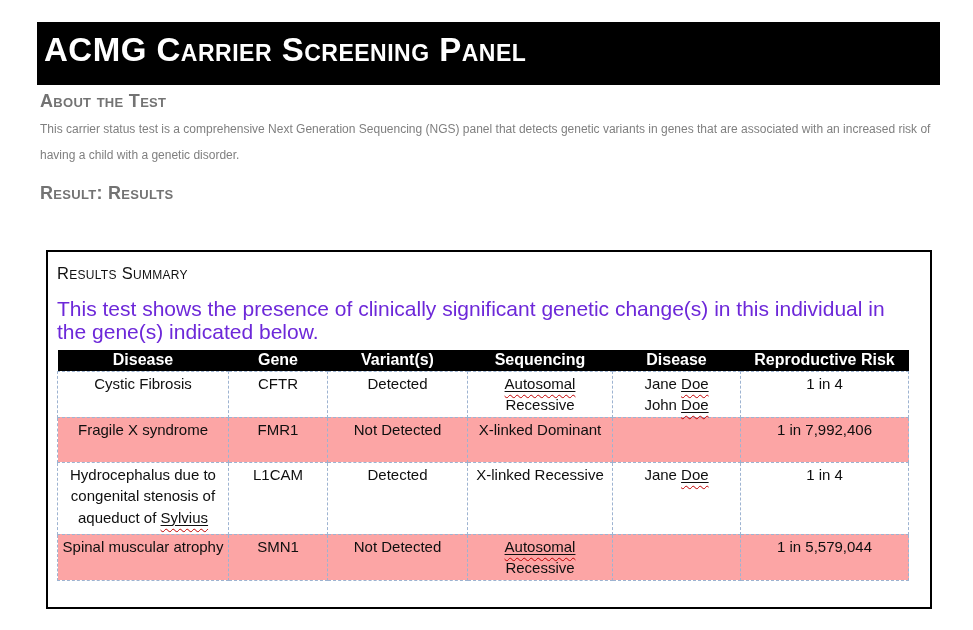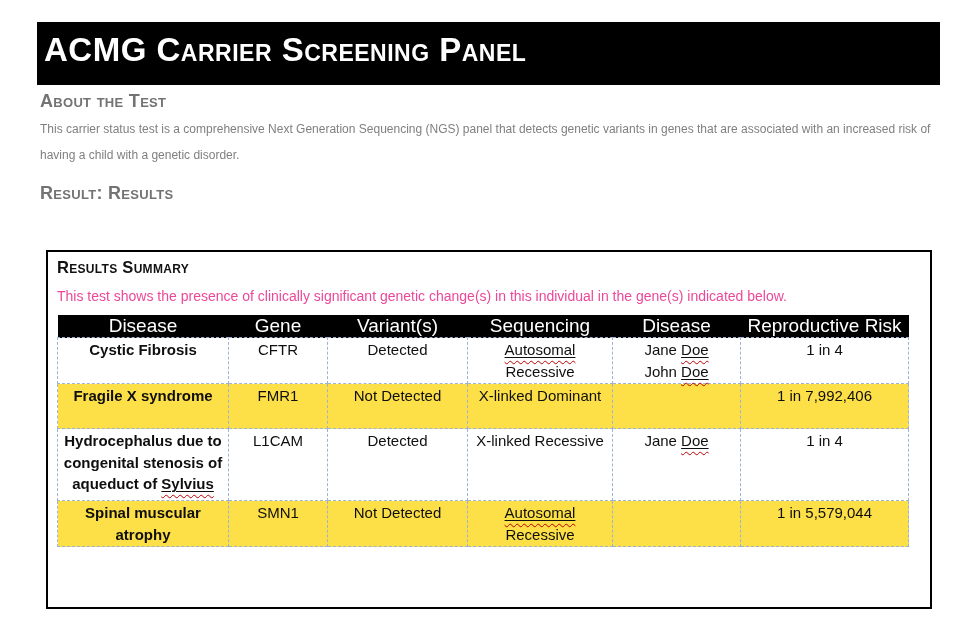--- a/index.html
+++ b/index.html
@@ -42,67 +42,67 @@
   }
   .result-heading { position: absolute; left: 40px; top: 183px; }
   .summary-box {
     position: absolute; left: 46px; top: 250px;
     width: 886px; height: 359px;
     border: 2px solid #000000;
     padding: 6px 9px;
   }
   .summary-heading {
     font-variant: small-caps;
-    font-weight: bold;
+    font-weight: normal;
     font-size: 16.5px;
     letter-spacing: 0.3px;
     color: #111111;
-    margin-top: 0;
+    margin-top: 6px;
   }
   .summary-intro {
-    margin-top: 8px;
+    margin-top: 14px;
     width: 838px;
-    font-size: 14px;
+    font-size: 21px;
     line-height: 23px;
-    color: #ec4899;
+    color: #6d28d9;
   }
   table.results {
     margin-top: 7px;
     border-collapse: collapse;
     table-layout: fixed;
     width: 851px;
   }
   col.col-disease { width: 171px; }
   col.col-gene { width: 99px; }
   col.col-variant { width: 140px; }
   col.col-inheritance { width: 145px; }
   col.col-sample { width: 128px; }
   col.col-risk { width: 168px; }
   table.results thead th {
     background: #000000;
     color: #ffffff;
-    font-weight: normal;
-    font-size: 19px;
+    font-weight: bold;
+    font-size: 16px;
     height: 21px;
     padding: 0;
     text-align: center;
     border: none;
   }
   table.results tbody td {
     border: 1px dashed #9db3d1;
     vertical-align: top;
     text-align: center;
     font-size: 15px;
     line-height: 21.5px;
     padding: 1px 4px;
     color: #0f0f0f;
     background: #ffffff;
   }
-  table.results tbody tr.shaded td { background: #fde047; }
-  td.cell-disease { font-weight: bold; padding: 1px 12px; }
+  table.results tbody tr.shaded td { background: #fca5a5; }
+  td.cell-disease { font-weight: normal; padding: 1px 12px; }
   td.cell-sample { font-size: 13px; line-height: 20px; padding-top: 3px; }
   tr.row-h46 { height: 46px; }
   tr.row-h45 { height: 45px; }
   tr.row-h89 { height: 72px; }
   tr.row-h44 { height: 44px; margin-top: 14px; }
   .squiggle {
     text-decoration-line: underline;
     text-decoration-style: wavy;
     text-decoration-color: #c00000;
     text-decoration-thickness: 1px;

